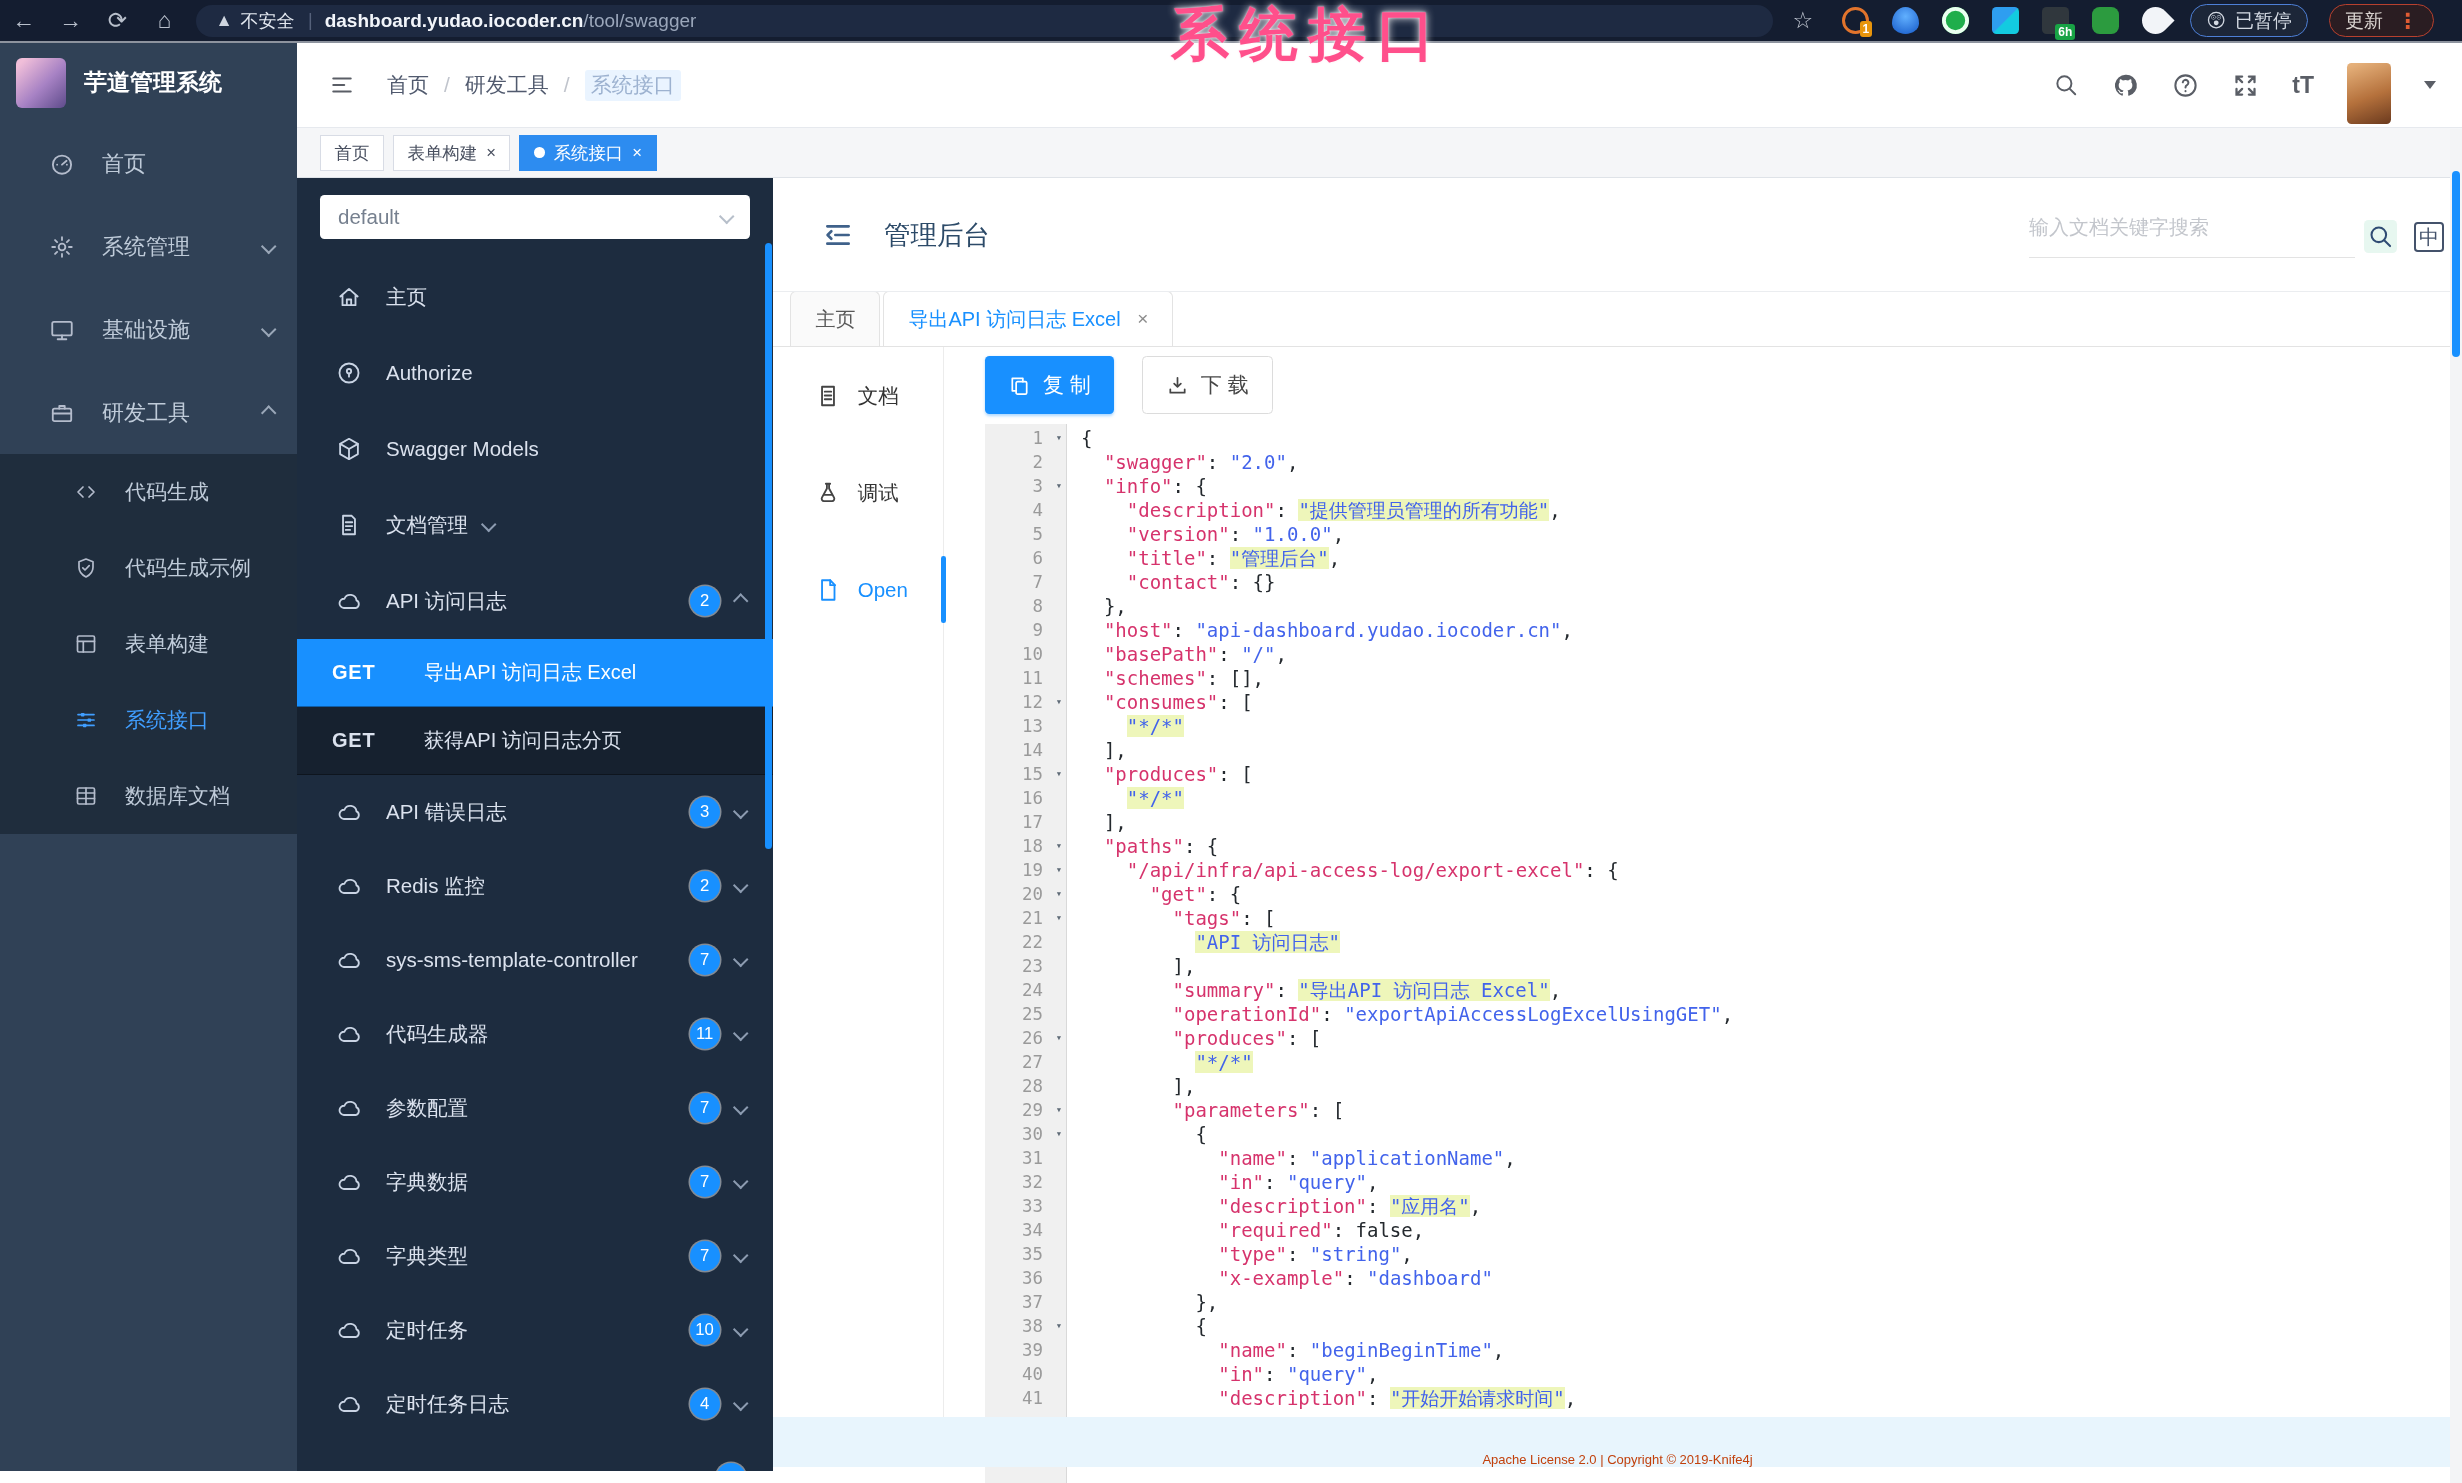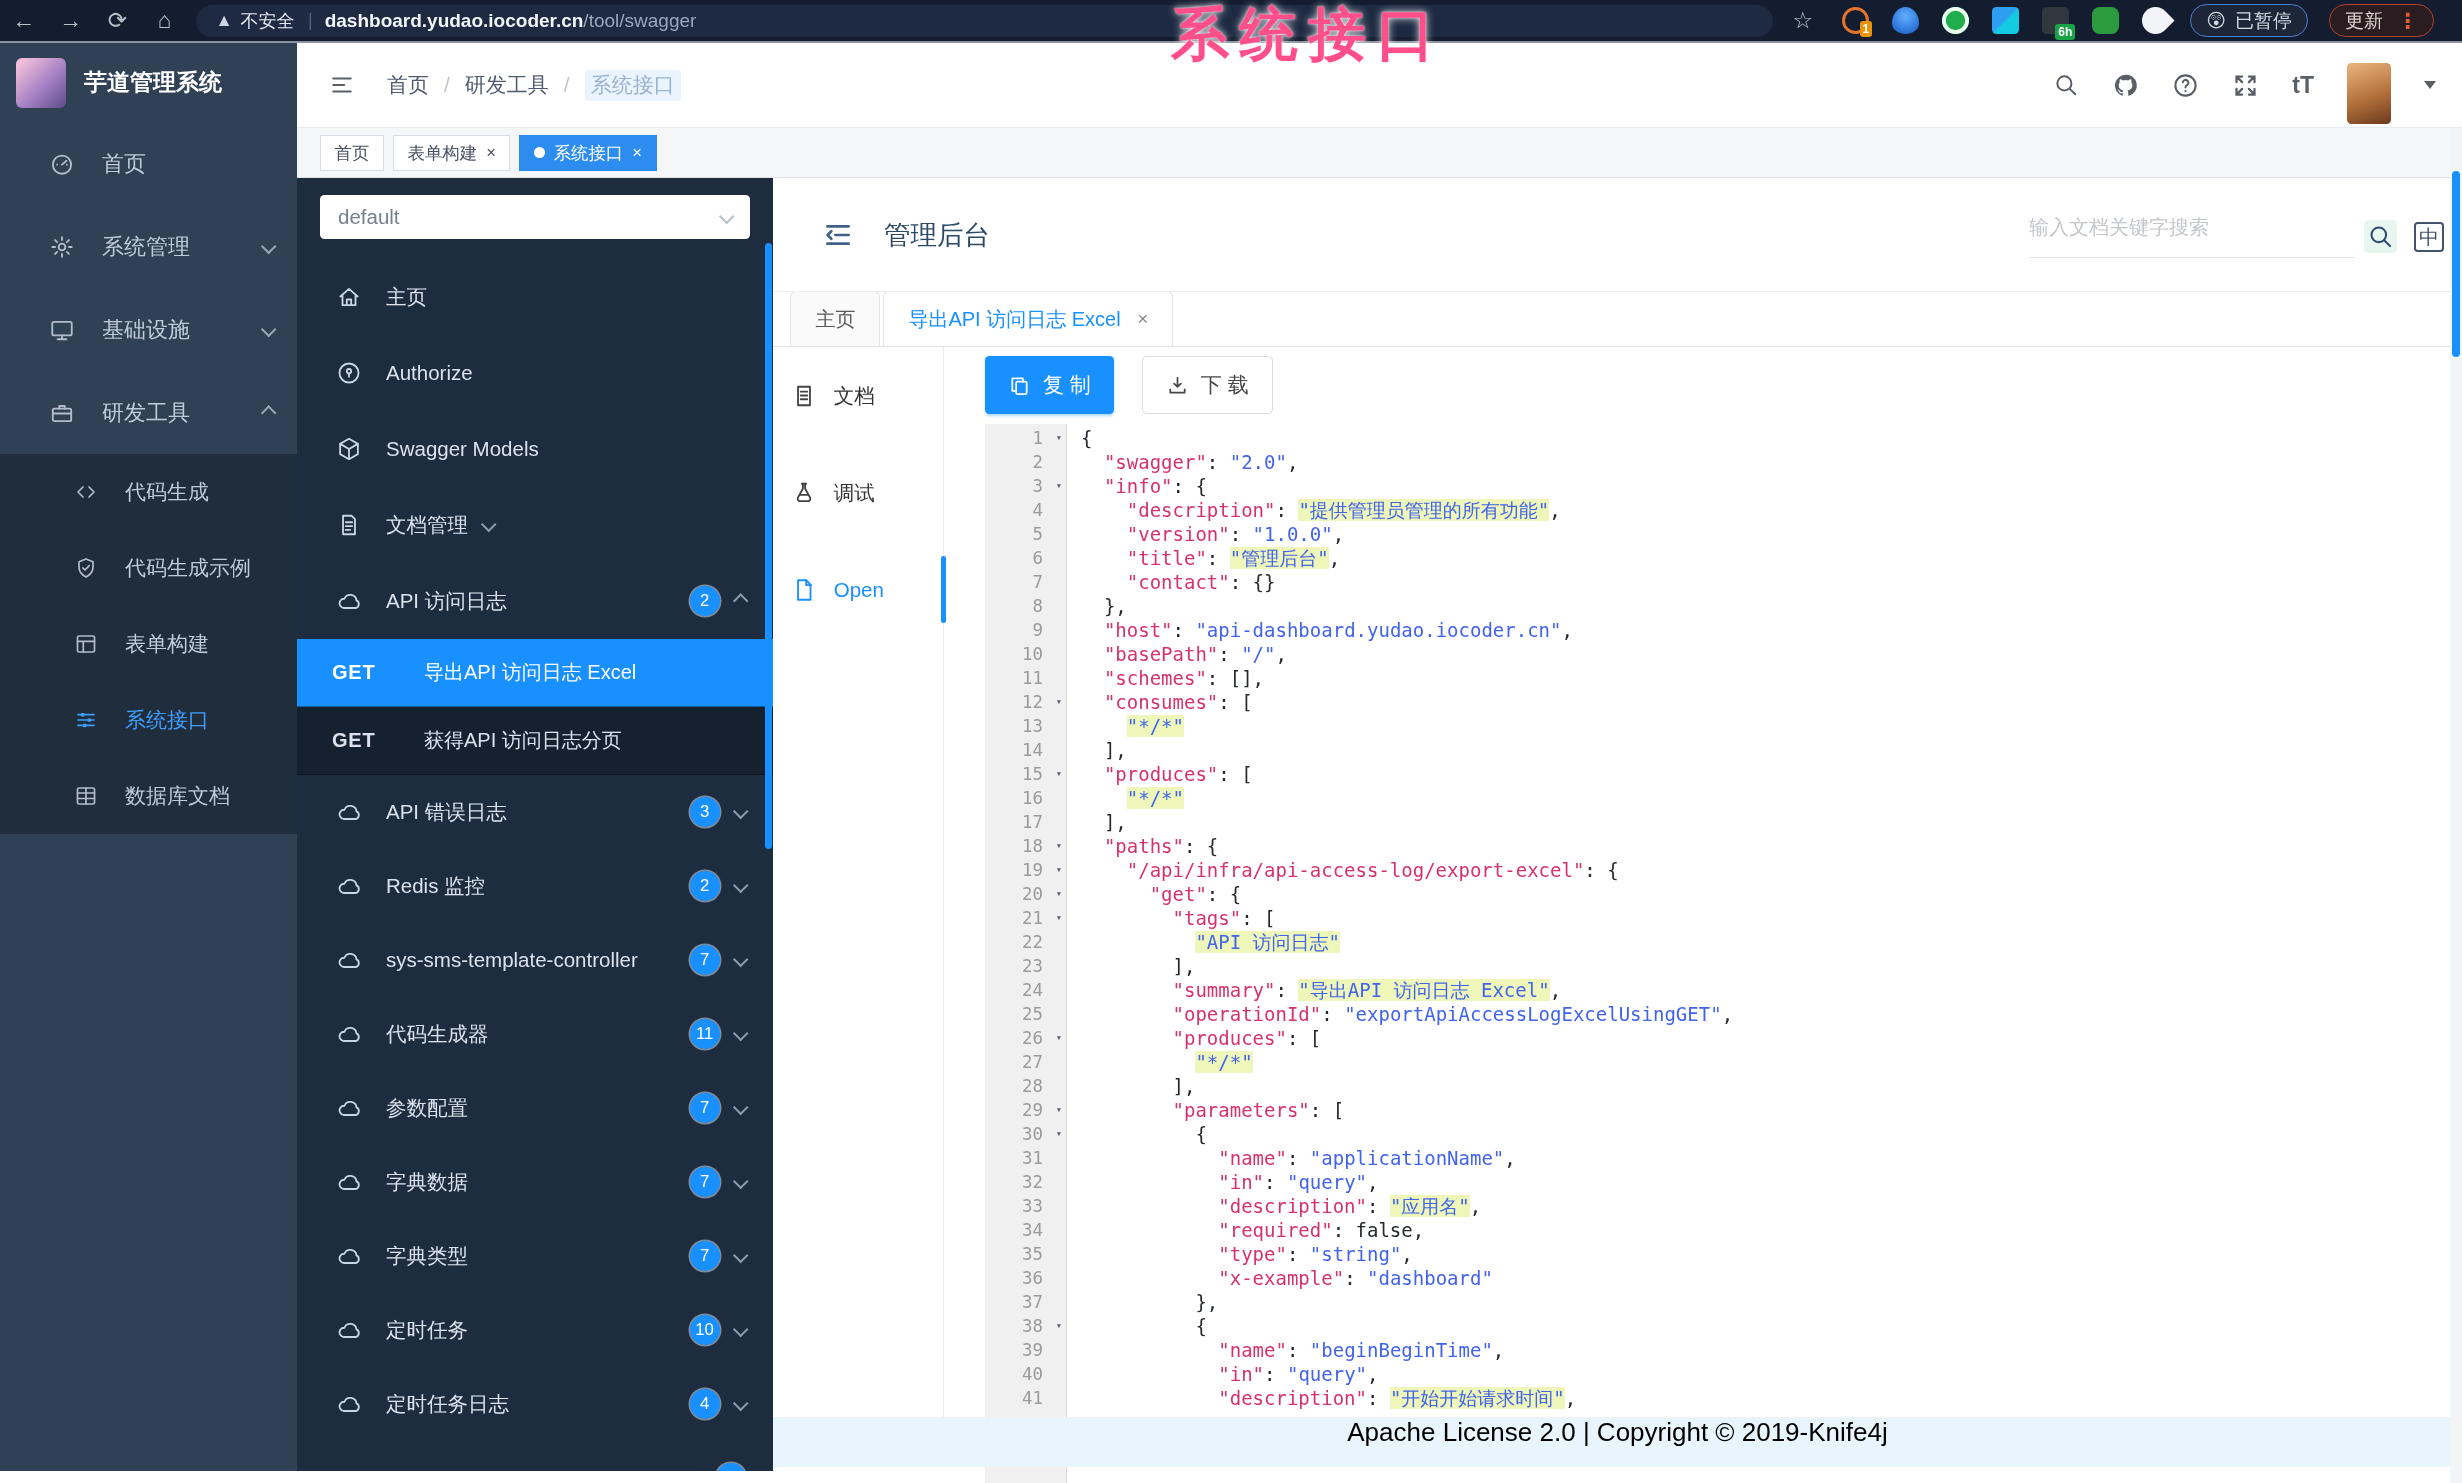--- a/index.html
+++ b/index.html
@@ -83,21 +83,21 @@
 .kfold{margin-left:49px;color:#3f618a;display:flex;cursor:pointer}
 .ktitle{font-size:26.5px;color:#2c4a68;font-weight:500;margin-left:30px}
 .ksearch{position:absolute;right:107px;top:36px;width:326px;height:44px;border-bottom:1.5px solid #e3e3e3;font-size:20px;color:#c3c6cc;display:flex;cursor:text}
 .search-ic{position:absolute;right:65px;top:42px;color:#2f4b73;background:#e7f7f0;border-radius:4.5px;padding:3px;cursor:pointer}
 .lang-ic{position:absolute;right:18px;top:44px;color:#44526b;font-size:20px;border:2.3px solid #44526b;border-radius:3.8px;width:30px;height:30px;display:flex;align-items:center;justify-content:center;cursor:pointer}
 .ktabs{height:55px;border-bottom:0.8px solid #e3e3e3;display:flex;align-items:flex-end;padding-left:17.4px;background:#fff}
 .ktab{height:55px;border:0.8px solid #e3e3e3;border-bottom:none;border-radius:6px 6px 0 0;display:flex;align-items:center;padding:0 24px;font-size:20px;color:#595959;background:#fafafa;margin-right:3px;cursor:pointer}
 .ktab.act{background:#fff;color:#1890ff}
 .ktab .x{margin-left:16.7px;color:#8c8c8c;font-size:19px}
 .sidetabs{position:absolute;left:0;top:169px;bottom:50px;width:171px;border-right:0.8px solid #ececec}
-.stab{height:97px;display:flex;align-items:center;padding-left:18px;font-size:20.5px;color:#333;gap:16.7px;cursor:pointer}
+.stab{height:97px;display:flex;align-items:center;padding-left:42px;font-size:20.5px;color:#333;gap:16.7px;cursor:pointer}
 .stab:first-child{margin-top:-15px}
 .stab .ic{display:flex;color:#444}
 .stab.act{color:#1890ff}
 .stab.act .ic{color:#1890ff}
 .inkbar{position:absolute;right:-3px;top:209px;width:5.3px;height:67px;background:#1890ff;border-radius:2.3px}
 .toolbar{position:absolute;left:212px;top:178px;display:flex;gap:28px}
 .btn{height:58px;border-radius:4.5px;display:flex;align-items:center;padding:0 23px;font-size:21px;gap:12px;cursor:pointer}
 .btn.primary{background:#1890ff;color:#fff;box-shadow:0 1.5px 3px rgba(24,144,255,.35)}
 .btn.ghost{background:#fff;border:0.8px solid #dcdcdc;color:#464646}
 
@@ -105,21 +105,21 @@
 .gutter{position:absolute;left:0;top:0;bottom:0;width:82px;background:#f0f0f0;border-right:0.8px solid #d9d9d9}
 .glines{position:absolute;left:0;top:1.5px;right:0}
 .gut-line{height:24px;line-height:24px;font-size:17.4px;color:#9a9a9a;text-align:right;padding-right:23px;position:relative}
 .gut-line .fold{position:absolute;right:3.8px;top:-0.8px;font-size:10.6px;color:#5f6b77}
 .lines{position:absolute;left:96px;right:0;top:1.5px}
 .code-line{height:24px;line-height:24px;font-size:19px;white-space:pre;color:#24292e}
 .tk-key{color:#d6336c}
 .tk-str{color:#4263eb}
 .tk-hl{background:#eef6ba}
 
-.kfooter{position:absolute;left:0;right:0;bottom:17.4px;height:50px;background:#e8f5fd;color:#000000;display:flex;align-items:flex-start;justify-content:center;font-size:26px;z-index:5}
+.kfooter{position:absolute;left:0;right:0;bottom:17.4px;height:50px;background:#e8f5fd;color:#c2410c;display:flex;align-items:flex-end;justify-content:center;font-size:13px;z-index:5}
 .pagescroll{position:absolute;right:0;top:129px;bottom:0;width:12px;background:#f3f4f6;z-index:30}
 .pagescroll .thumb{position:absolute;top:42px;height:186px;left:2.3px;right:2.3px;background:#1890ff;border-radius:4.5px}
 </style>
 </head>
 <body>
 
 <div class="chrome">
   <div class="nav-ic">←</div>
   <div class="nav-ic">→</div>
   <div class="nav-ic">⟳</div>

